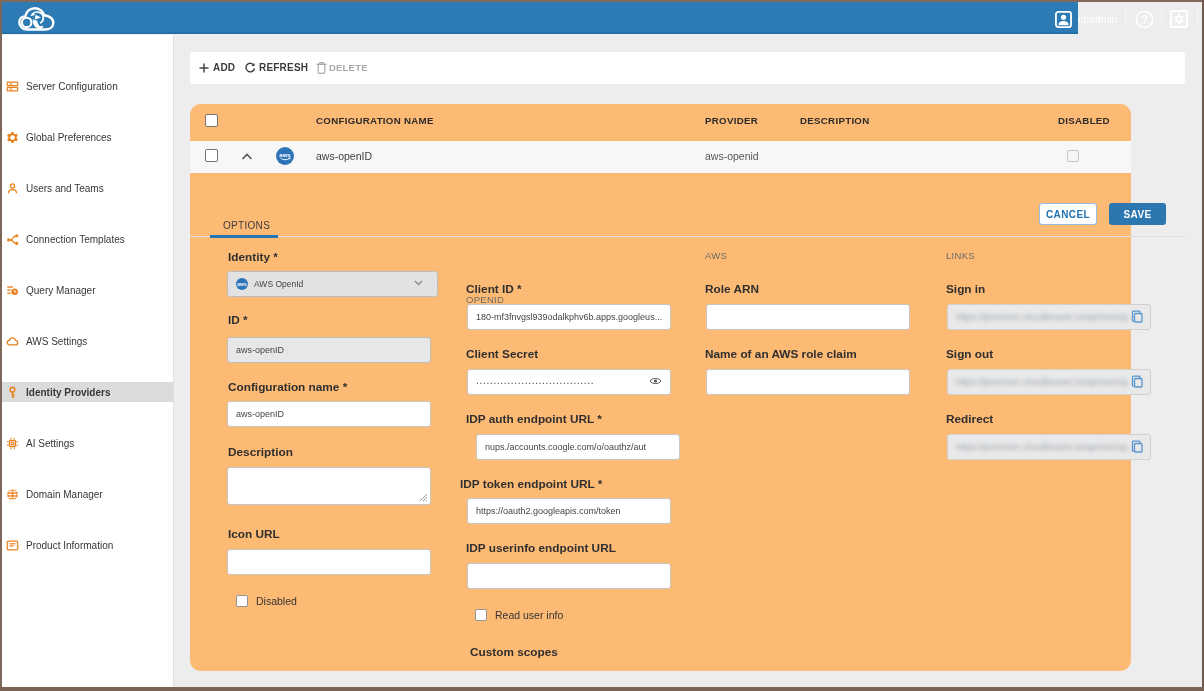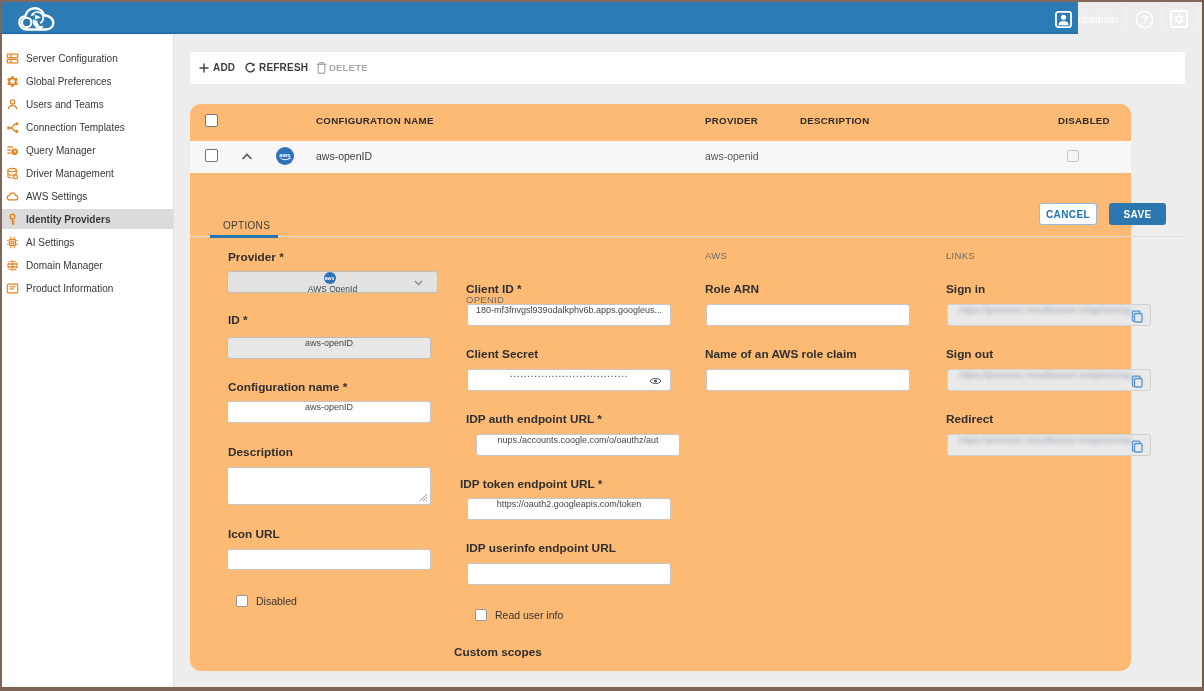--- a/index.html
+++ b/index.html
@@ -10,21 +10,21 @@
 .frame-top { left:0; top:0; width:1204px; height:2px; background:#816a5c; z-index:50; }
 .frame-left { left:0; top:0; width:2px; height:691px; background:#7d675a; z-index:50; }
 .frame-right { right:0; top:0; width:2px; height:691px; background:#70594e; z-index:50; }
 .frame-bottom { left:0; bottom:0; width:1204px; height:4px; background:#7b6455; z-index:50; }
 
 .topbar { left:2px; top:2px; width:1076px; height:32px; background:#2d7bb4; border-bottom:2px solid #2470a9; }
 .topbar .logo { position:absolute; }
 
 .sidebar { left:2px; top:35px; width:172px; height:652px; background:#fff; border-right:1px solid #e0e0e0; z-index:2; }
 .side-list { position:absolute; top:12px; left:0; width:100%; }
-.s-item { height:23px; display:flex; align-items:center; padding-left:4px; font-size:10px; color:#373737; }
+.s-item { height:23px; display:flex; align-items:center; padding-left:4px; font-size:10px; color:#373737;margin-top:28px; }
 .s-item svg { margin-right:7px; flex:none; width:13px; height:13px; }
 .s-item.sel { background:linear-gradient(#fff 0, #fff 1.5px, #dbdbdb 1.5px, #dbdbdb 21.5px, #fff 21.5px); font-weight:bold; }
 
 .toolbar { left:190px; top:52px; width:995px; height:32px; background:#fff; border-radius:3px; font-size:10px; font-weight:bold; letter-spacing:0.2px; color:#3c3c3c; }
 
 .card { left:190px; top:104px; width:941px; height:567px; background:#fdba74; border-radius:11px; }
 .thead { position:absolute; left:0; top:0; width:100%; height:37px; font-size:9.7px; font-weight:bold; color:#2b2b2b; letter-spacing:0.3px; }
 .trow { position:absolute; left:0; top:37px; width:100%; height:32px; background:#f7f7f7; font-size:10.5px; color:#3e3e3e; }
 .cb { position:absolute; width:13px; height:13px; border:1.7px solid #757575; border-radius:2px; background:#fff; }
 .cb.lite { border:1px solid #c6c6c6; background:#f5f5f5; width:12px; height:12px; }
@@ -32,21 +32,21 @@
 
 .tabtext { position:absolute; left:33px; top:116px; font-size:10px; letter-spacing:0.3px; color:#3a3a3a; }
 .tabline { position:absolute; left:0px; top:132px; width:995px; height:1px; background:#e0e0e0; }
 .tabu { position:absolute; left:20px; top:131px; width:68px; height:3px; background:#2576b3; }
 .btn { position:absolute; top:99px; height:22px; border-radius:3px; font-size:10px; font-weight:bold; letter-spacing:0.4px; display:flex; align-items:center; justify-content:center; }
 .btn.cancel { left:849px; width:58px; color:#1f72ad; background:#fff; border:1px solid #93bcdc; }
 .btn.save { left:919px; width:57px; color:#fff; background:#2d77b0; }
 
 .sechead { position:absolute; font-size:9.5px; color:#6a6a6a; letter-spacing:0.3px; }
 .flabel { position:absolute; font-size:11.8px; font-weight:bold; color:#2f2f2f; }
-.fin { position:absolute; width:204px; height:22px; border:1px solid #c6c6c6; border-radius:3px; background:#fff; font-size:9px; color:#454545; display:flex; align-items:center; padding:0 8px; white-space:nowrap; overflow:hidden;flex-direction:column; }
+.fin { position:absolute; width:204px; height:22px; border:1px solid #c6c6c6; border-radius:3px; background:#fff; font-size:9px; color:#454545; display:flex; align-items:center; padding:12px 8px; white-space:nowrap; overflow:hidden; }
 .fin.gray { background:#e7e7e7; border-color:#bdbdbd; }
 .fin.lgray { background:#e9e9e9; border-color:#d0d0d0; }
 .fin.tiny { font-size:9px; }
 .ta { position:absolute; width:204px; height:38px; border:1px solid #c6c6c6; border-radius:3px; background:#fff; }
 .blur { filter:blur(1.9px); color:#97a1ad; font-size:9.3px; }
 .cbl { position:absolute; font-size:10.5px; color:#333; }
 </style>
 </head>
 <body>
 <div class="abs frame-top"></div>
@@ -116,28 +116,20 @@
     <div class="s-item"><svg width="15" height="15" viewBox="0 0 15 15">
           <g stroke="#e8821f" stroke-width="1.6" fill="none">
             <line x1="1.5" y1="3.5" x2="8" y2="3.5"></line>
             <line x1="1.5" y1="7" x2="5.5" y2="7"></line>
             <line x1="1.5" y1="10.5" x2="5.5" y2="10.5"></line>
           </g>
           <circle cx="10" cy="9" r="3.8" fill="#e8821f"></circle>
           <path d="M10 7 v2.2 h2" stroke="#fff" stroke-width="1.1" fill="none"></path>
         </svg>Query Manager</div>
     <div class="s-item"><svg width="15" height="15" viewBox="0 0 15 15">
-          <g fill="none" stroke="#e8821f" stroke-width="1.4">
-            <ellipse cx="7" cy="3.6" rx="4.8" ry="1.9"></ellipse>
-            <path d="M2.2 3.6 v4 c0 1.05 2.15 1.9 4.8 1.9 s4.8-.85 4.8-1.9 v-4"></path>
-            <path d="M2.2 7.4 v3.4 c0 1.05 2.15 1.9 4.8 1.9 l.8-.05"></path>
-          </g>
-          <circle cx="11" cy="11.2" r="2.2" fill="none" stroke="#e8821f" stroke-width="1.4"></circle>
-        </svg>Driver Management</div>
-    <div class="s-item"><svg width="15" height="15" viewBox="0 0 15 15">
           <path d="M4.5 11.5 C2.7 11.5 1.5 10.3 1.5 8.8 C1.5 7.4 2.5 6.4 3.9 6.3 C4.2 4.6 5.7 3.4 7.4 3.4 C9.2 3.4 10.6 4.6 11 6.2 C12.5 6.3 13.5 7.4 13.5 8.8 C13.5 10.3 12.3 11.5 10.6 11.5 Z" fill="none" stroke="#e8821f" stroke-width="1.5"></path>
         </svg>AWS Settings</div>
     <div class="s-item sel"><svg width="15" height="15" viewBox="0 0 15 15">
           <circle cx="7.5" cy="4.2" r="2.7" fill="none" stroke="#e8821f" stroke-width="1.7"></circle>
           <g stroke="#e8821f" stroke-width="1.7" fill="none">
             <line x1="7.5" y1="6.9" x2="7.5" y2="13.2"></line>
             <line x1="7.5" y1="10" x2="9.8" y2="10"></line>
             <line x1="7.5" y1="12.6" x2="9.8" y2="12.6"></line>
           </g>
         </svg>Identity Providers</div>
@@ -223,21 +215,21 @@
     <span class="abs" style="left:515px; top:9px; color:#585858;">aws-openid</span>
     <div class="cb lite" style="left:877px; top:9px;"></div>
   </div>
 
   <span class="tabtext">OPTIONS</span>
   <div class="tabline"></div>
   <div class="tabu"></div>
   <div class="btn cancel">CANCEL</div>
   <div class="btn save">SAVE</div>
 
-  <div class="flabel" style="left:38px; top:146px;">Provider *</div>
+  <div class="flabel" style="left:38px; top:146px;">Identity *</div>
   <div class="fin gray" style="left:37px; top:167px; width:211px; background:#e2e2e2;">
     <span style="display:inline-block; width:12px; height:12px; border-radius:50%; background:#2e73b8; color:#fff; font-size:5px; font-weight:bold; text-align:center; line-height:12px; margin-right:6px;">aws</span>
     <span style="font-size:8.5px;">AWS OpenId</span>
     <svg class="abs" style="right:14px; top:8px;" width="9" height="6" viewBox="0 0 9 6">
         <path d="M1 1 L4.5 4.5 L8 1" fill="none" stroke="#8a8a8a" stroke-width="1.4"></path>
       </svg>
   </div>
   <div class="flabel" style="left:38px; top:209px;">ID *</div>
   <div class="fin gray" style="left:37px; top:233px;">aws-openID</div>
   <div class="flabel" style="left:38px; top:276px;">Configuration name *</div>
@@ -269,21 +261,21 @@
       </svg>
   </div>
   <div class="flabel" style="left:276px; top:308px;">IDP auth endpoint URL *</div>
   <div class="fin tiny" style="left:286px; top:330px;">nups./accounts.coogle.com/o/oauthz/aut</div>
   <div class="flabel" style="left:270px; top:373px;">IDP token endpoint URL *</div>
   <div class="fin tiny" style="left:277px; top:394px;">https://oauth2.googleapis.com/token</div>
   <div class="flabel" style="left:276px; top:437px;">IDP userinfo endpoint URL</div>
   <div class="fin" style="left:277px; top:459px;"></div>
   <div class="cb form" style="left:285px; top:505px;"></div>
   <div class="cbl" style="left:305px; top:505px;">Read user info</div>
-  <div class="flabel" style="left:264px; top:541px;">Custom scopes</div>
+  <div class="flabel" style="left:280px; top:541px;">Custom scopes</div>
 
   <div class="sechead" style="left:515px; top:146px;">AWS</div>
   <div class="flabel" style="left:515px; top:178px;">Role ARN</div>
   <div class="fin" style="left:516px; top:200px;"></div>
   <div class="flabel" style="left:515px; top:243px;">Name of an AWS role claim</div>
   <div class="fin" style="left:516px; top:265px;"></div>
 
   <div class="sechead" style="left:756px; top:146px;">LINKS</div>
   <div class="flabel" style="left:756px; top:178px;">Sign in</div>
   <div class="fin lgray" style="left:757px; top:200px;">

